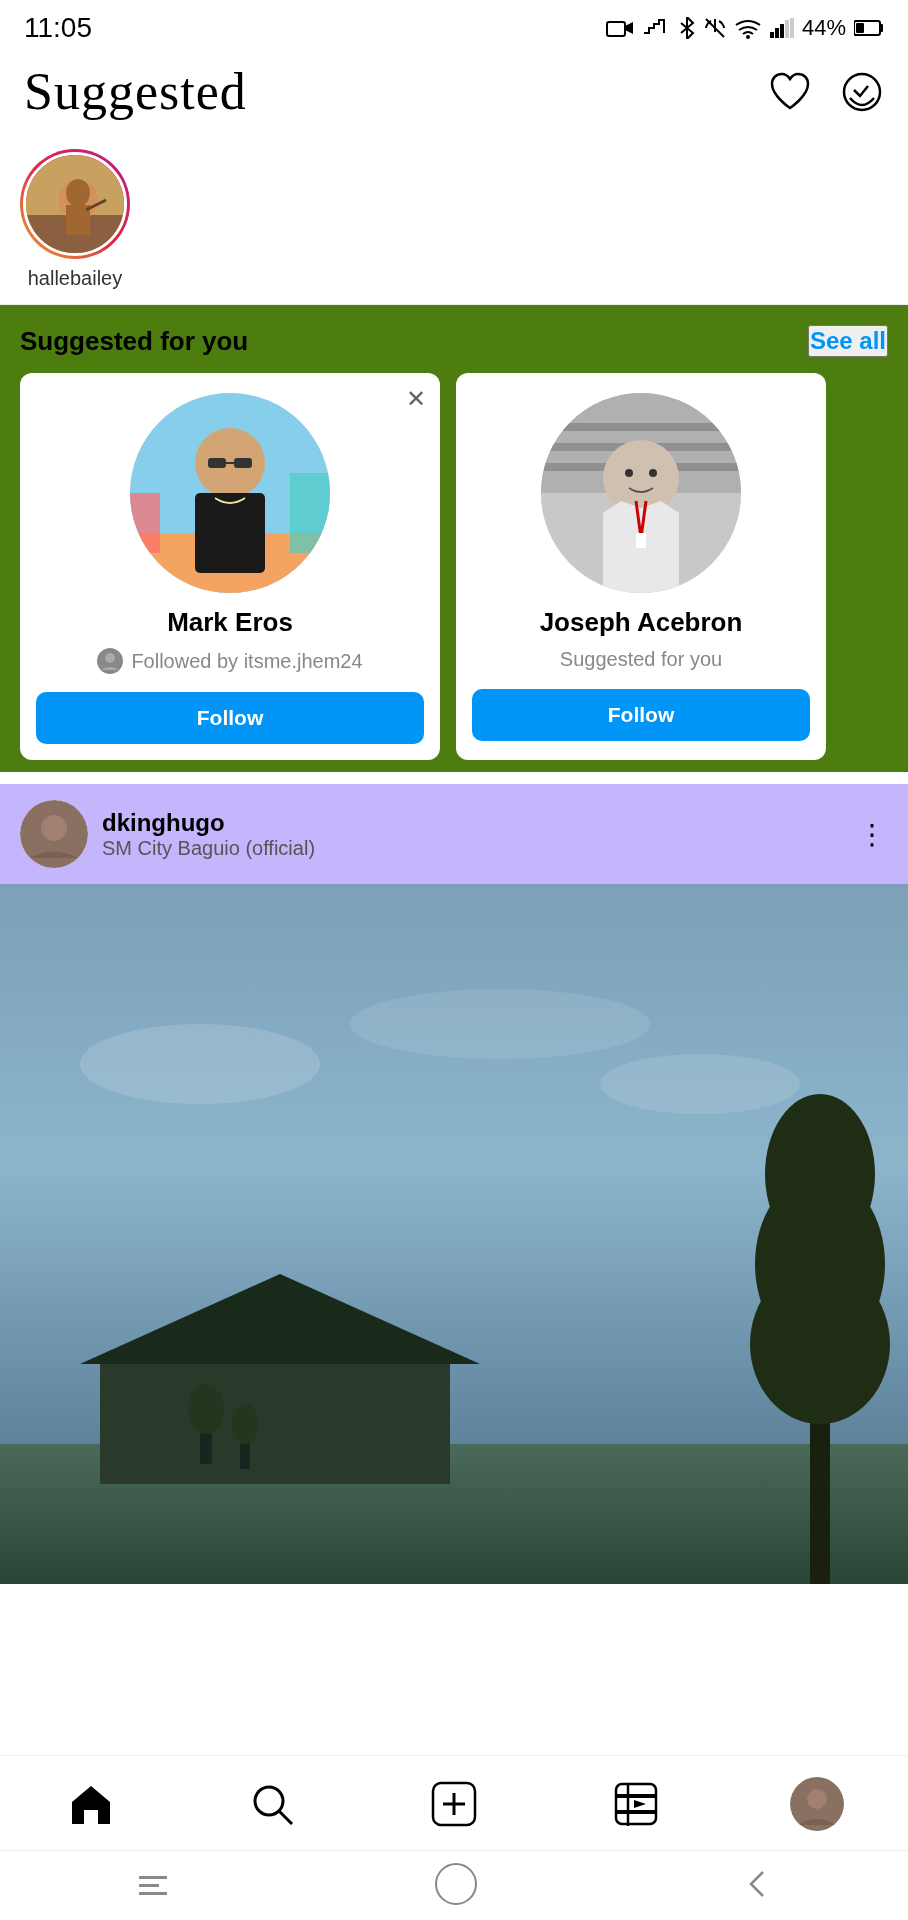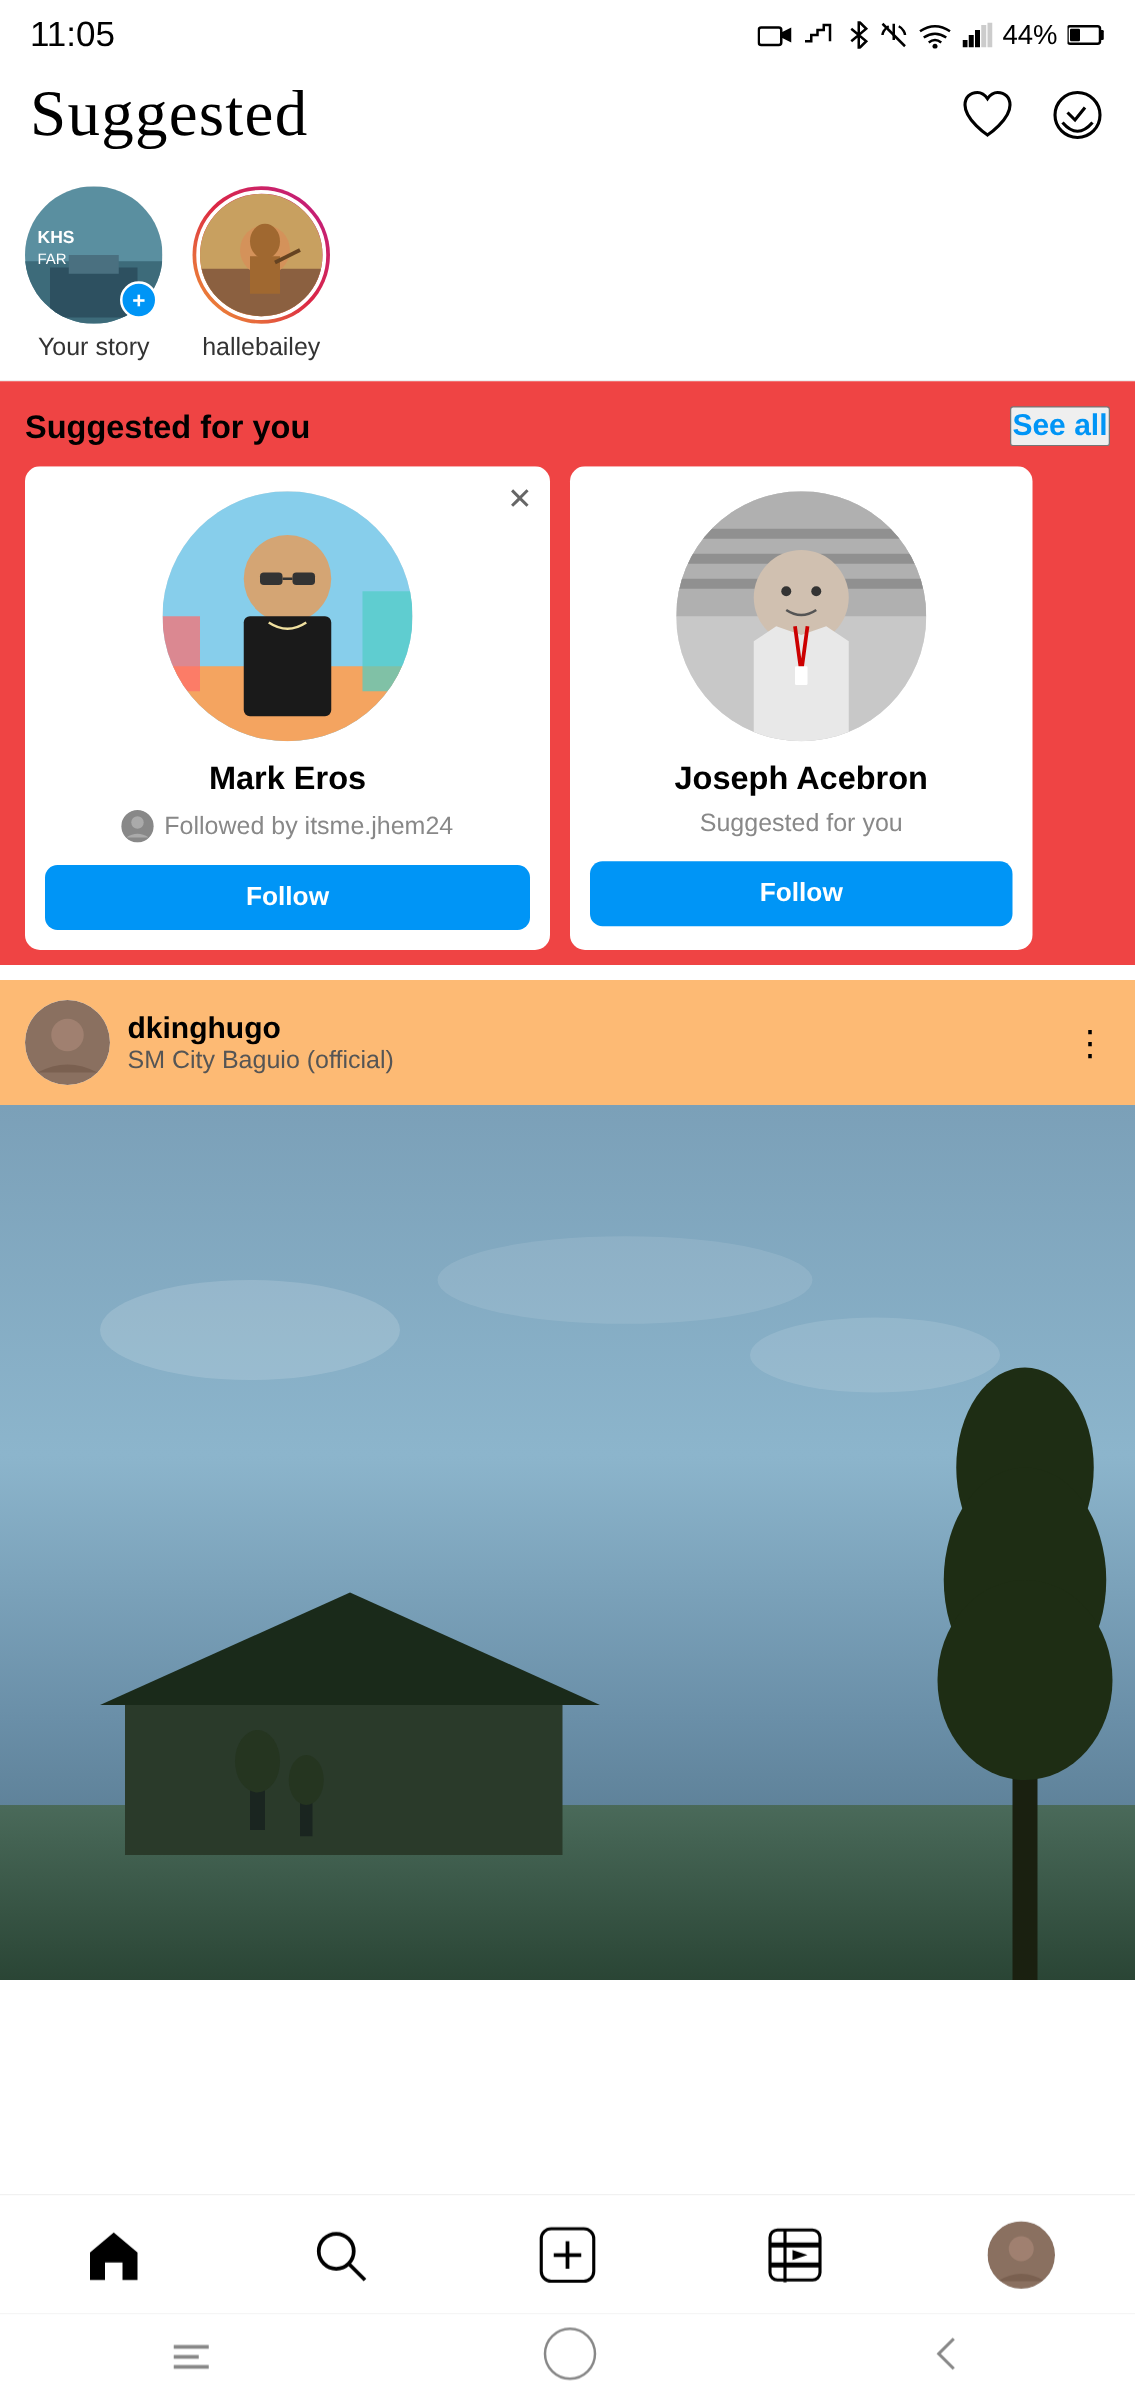--- a/index.html
+++ b/index.html
@@ -128,21 +128,21 @@
       color: #333;
       text-align: center;
       max-width: 120px;
       overflow: hidden;
       text-overflow: ellipsis;
       white-space: nowrap;
     }
 
     
     .suggested-section {
-      background: #ef4444;
+      background: #4d7c0f;
       padding: 20px 20px 12px;
     }
     .suggested-header {
       display: flex;
       justify-content: space-between;
       align-items: center;
       margin-bottom: 16px;
     }
     .suggested-title {
       font-size: 26px;
@@ -221,21 +221,21 @@
       font-size: 21px;
       font-weight: 600;
       cursor: pointer;
     }
 
     
     .post-header {
       display: flex;
       align-items: center;
       padding: 16px 20px;
-      background: #fdba74;
+      background: #c4b5fd;
       justify-content: space-between;
       margin-top: 12px;
     }
     .post-user-info {
       display: flex;
       align-items: center;
       gap: 14px;
     }
     .post-avatar {
       width: 68px;
@@ -370,37 +370,20 @@
         <circle cx="22" cy="22" r="18" fill="none" stroke="#000" stroke-width="2.5"></circle>
         <path d="M10 28 Q22 42 34 28" fill="none" stroke="#000" stroke-width="2.5"></path>
         <polyline points="14,20 20,26 28,16" fill="none" stroke="#000" stroke-width="2.5"></polyline>
       </svg>
     </div>
   </div>
 </div>
 
 <div class="stories-section">
 
-  <div class="story-item">
-    <div class="story-avatar-wrapper">
-      <div class="story-avatar your-story-avatar">
-
-        <svg width="110" height="110" viewBox="0 0 110 110">
-          <rect width="110" height="110" fill="#5a8fa0"></rect>
-          <rect y="60" width="110" height="50" fill="#3d6b7a"></rect>
-          <text x="10" y="45" fill="white" font-size="14" font-weight="bold">KHS</text>
-          <text x="10" y="62" fill="white" font-size="12">FAR</text>
-          <rect x="20" y="65" width="70" height="40" fill="#2d5060"></rect>
-          <rect x="35" y="55" width="40" height="15" fill="#4a7080"></rect>
-        </svg>
-      </div>
-      <div class="add-btn">+</div>
-    </div>
-    <span class="story-label">Your story</span>
-  </div>
 
   <div class="story-item">
     <div class="story-avatar-border">
       <div class="story-avatar-border-inner">
         <svg width="104" height="104" viewBox="0 0 104 104">
           <rect width="104" height="104" fill="#c8a060"></rect>
           <rect y="60" width="104" height="44" fill="#8b6040"></rect>
           <circle cx="52" cy="45" r="20" fill="#d4925a"></circle>
 
           <ellipse cx="52" cy="38" rx="12" ry="14" fill="#a06830"></ellipse>

